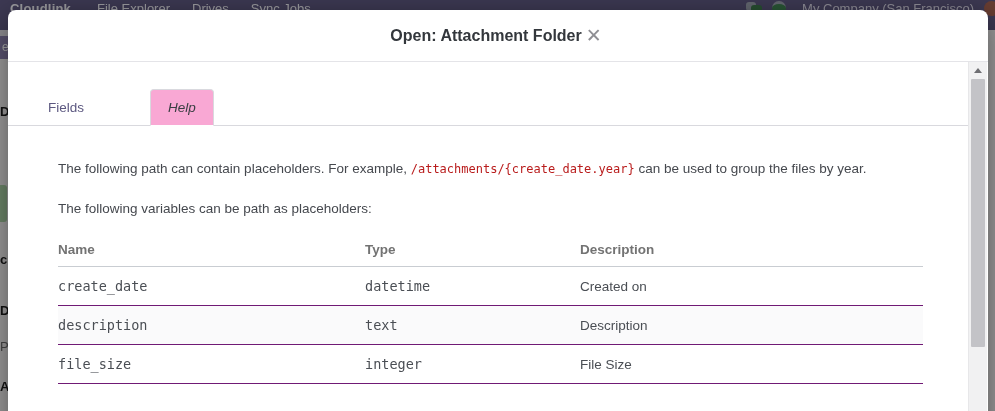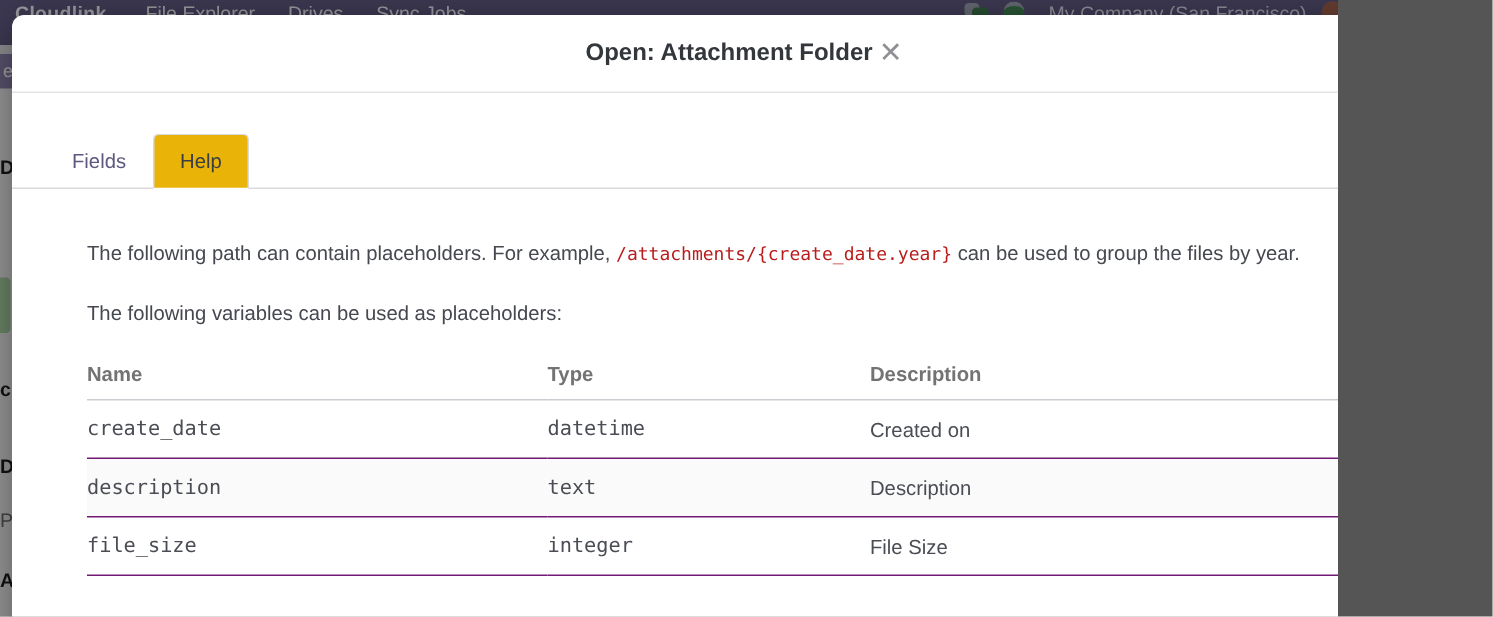--- a/index.html
+++ b/index.html
@@ -1,18 +1,18 @@
 <!DOCTYPE html>
 <html><head>
 <meta charset="utf-8">
 <style>
   * { box-sizing: border-box; margin: 0; padding: 0; }
   body { background:#555; }
   .stage {
-    position: relative; width: 892px; height: 411px; overflow: hidden;
+    position: relative; width: 995px; height: 411px; overflow: hidden;
     background: #f0eeef;
     font-family: "Liberation Sans", sans-serif;
   }
 
   
   .topbar {
     position: absolute; top: 0; left: 0; right: 0; height: 30px;
     background: #5e5880; color: #f2f1f7;
     display: flex; align-items: flex-start;
     padding: 1px 0 0 10px; font-size: 13px; z-index: 1;
@@ -49,28 +49,29 @@
   .close-btn {
     background: none; border: none; font-size: 19px; color: #8f8f94;
     line-height: 1; padding: 2px 4px; cursor: pointer; font-family: "Liberation Sans", sans-serif;
   }
 
   .modal-body { position: relative; height: calc(100% - 53px); }
 
   .tabs {
     display: flex; padding: 27px 0 0 22px; margin-right: 19px;
     border-bottom: 1px solid #d9d9de;
+    gap: 48px;
   }
   .tab {
     padding: 10px 17px; font-size: 13.5px; color: #5c5880;
     border: 1px solid transparent; margin-bottom: -1px;
     border-radius: 4px 4px 0 0; background: none; cursor: pointer;
     font-family: "Liberation Sans", sans-serif;
   }
-  .tab.active { color: #3a3e43; background: #eab308; border-color: #d9d9de #d9d9de #fff #d9d9de; }
+  .tab.active { color: #3a3e43; background: #f9a8d4; border-color: #d9d9de #d9d9de #fff #d9d9de; font-style: italic; }
 
   .tab-content { padding: 34px 0 0 50px; }
   .para { font-size: 13.5px; color: #45484e; line-height: 1.3; }
   .para.intro { margin-bottom: 22px; }
   .para.vars { margin-bottom: 20px; }
   .code, .td-code {
     font-family: "DejaVu Sans Mono", monospace; font-size: 12px; color: #b91c1c;
   }
 
   table.vars-table { width: 865px; border-collapse: collapse; }
@@ -141,21 +142,21 @@
     <div class="modal-body">
 
       <nav class="tabs">
         <button class="tab">Fields</button>
         <button class="tab active">Help</button>
       </nav>
 
       <div class="tab-content">
         <p class="para intro"><span>The following path can contain placeholders. For example, </span><code class="code">/attachments/{create_date.year}</code><span> can be used to group the files by year.</span></p>
 
-        <p class="para vars">The following variables can be used as placeholders:</p>
+        <p class="para vars">The following variables can be path as placeholders:</p>
 
         <table class="vars-table">
           <colgroup>
               <col style="width:307px">
               <col style="width:215px">
               <col>
             </colgroup>
           <thead>
             <tr>
               <th>Name</th>

